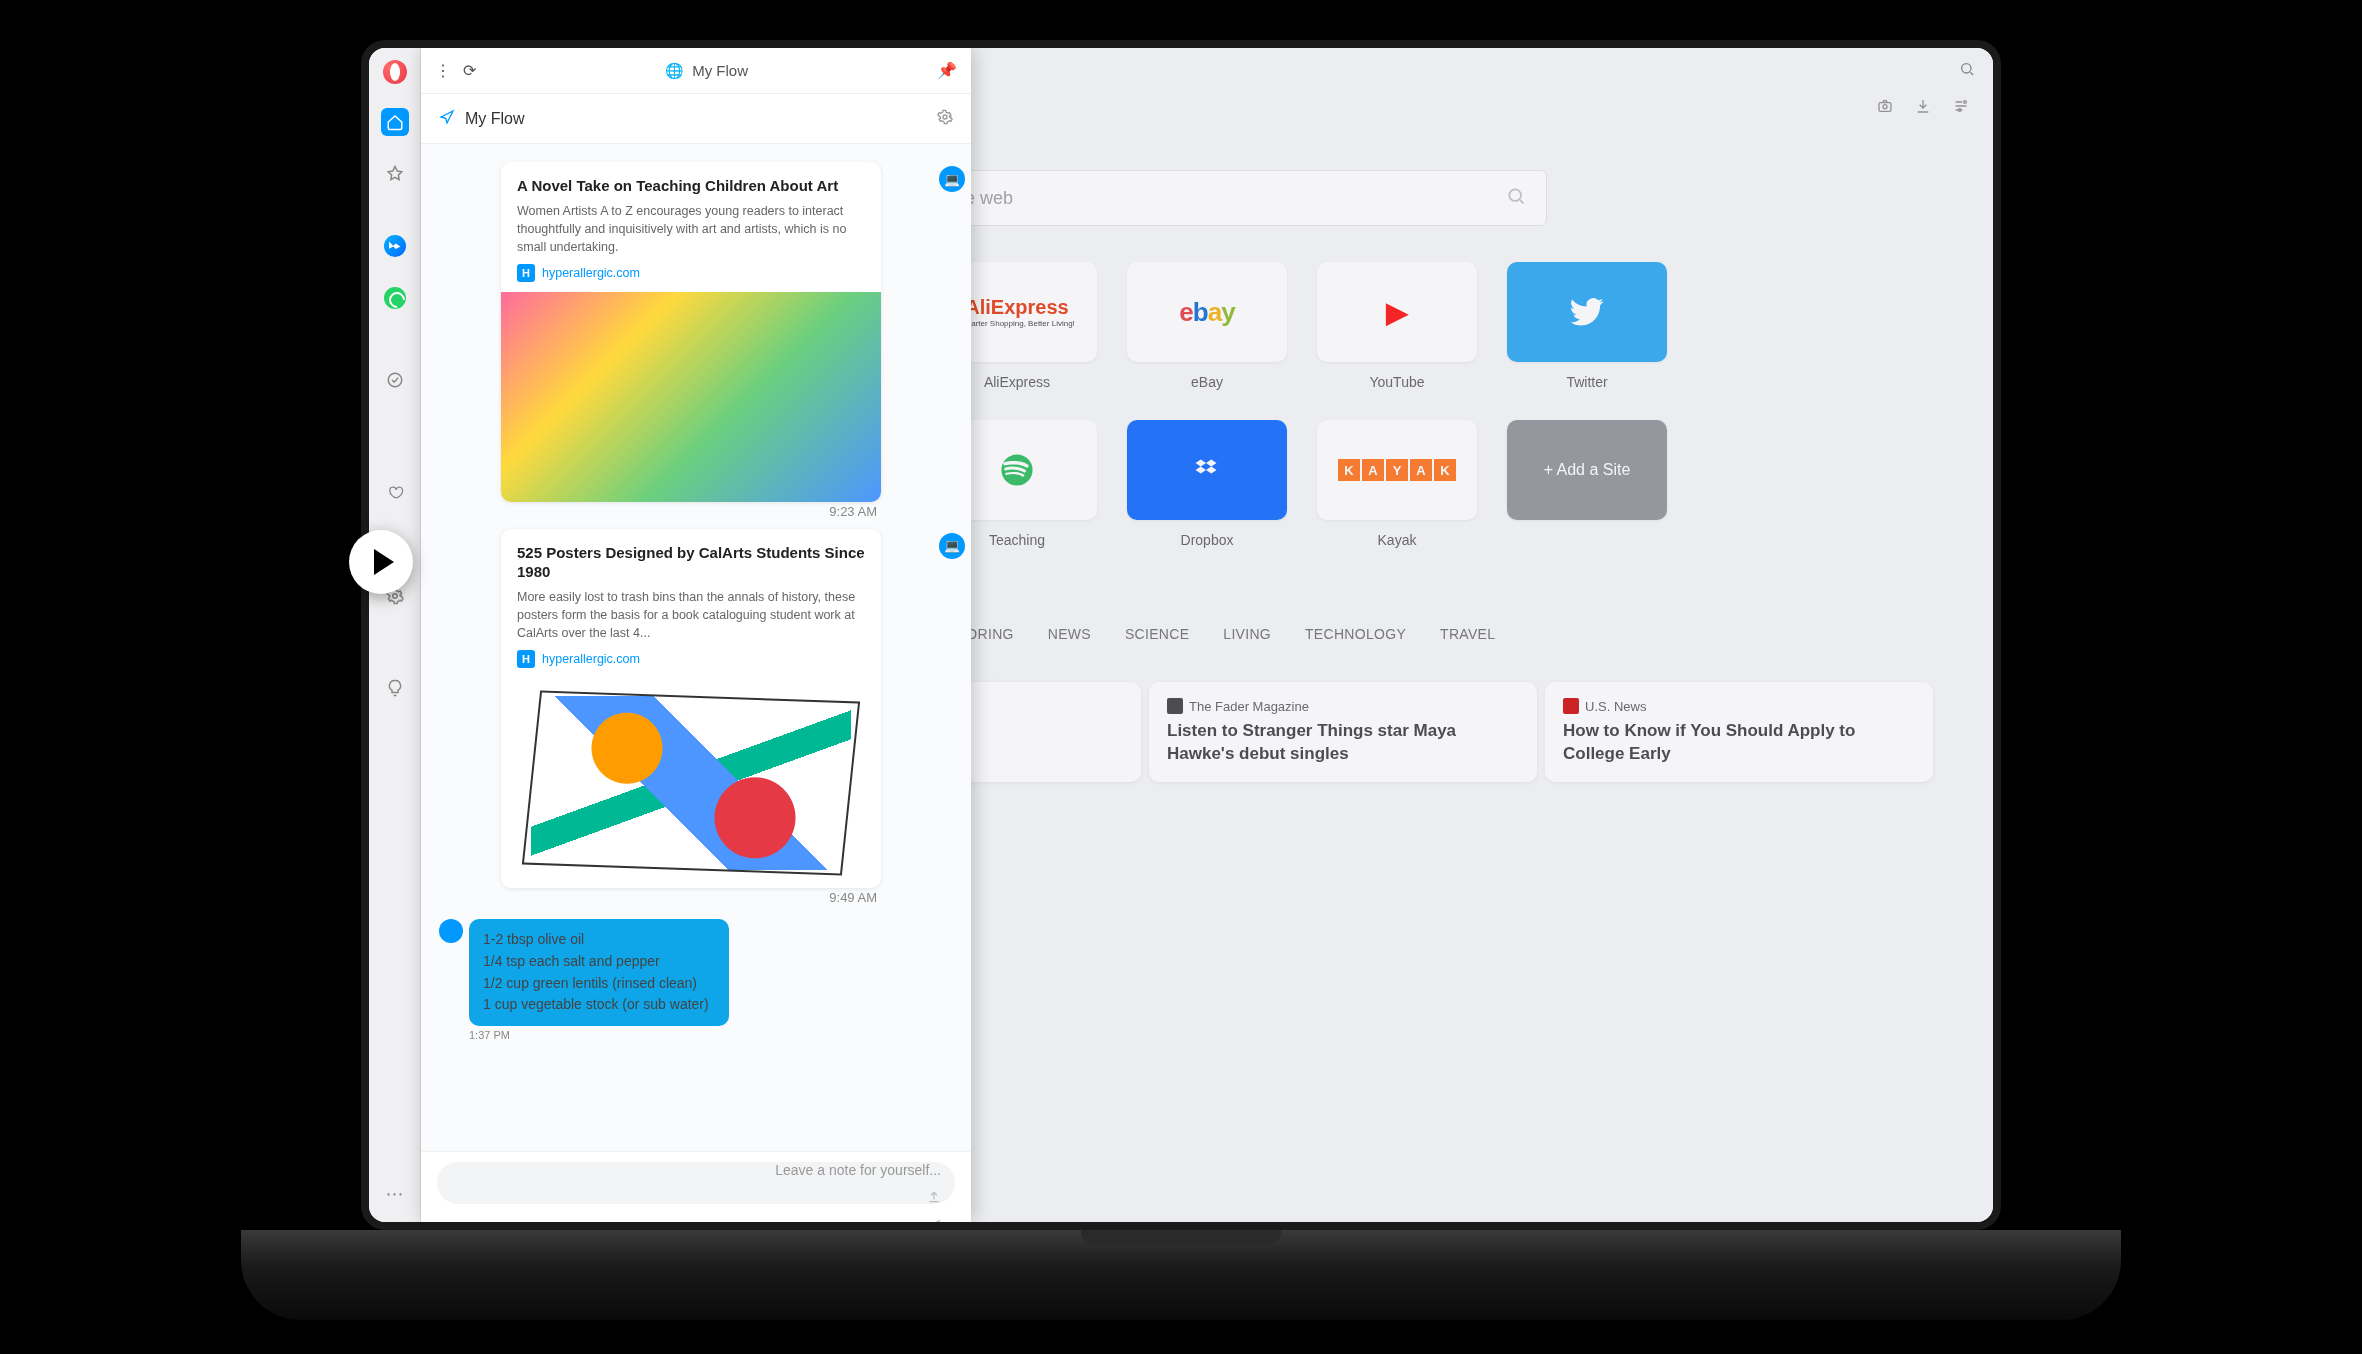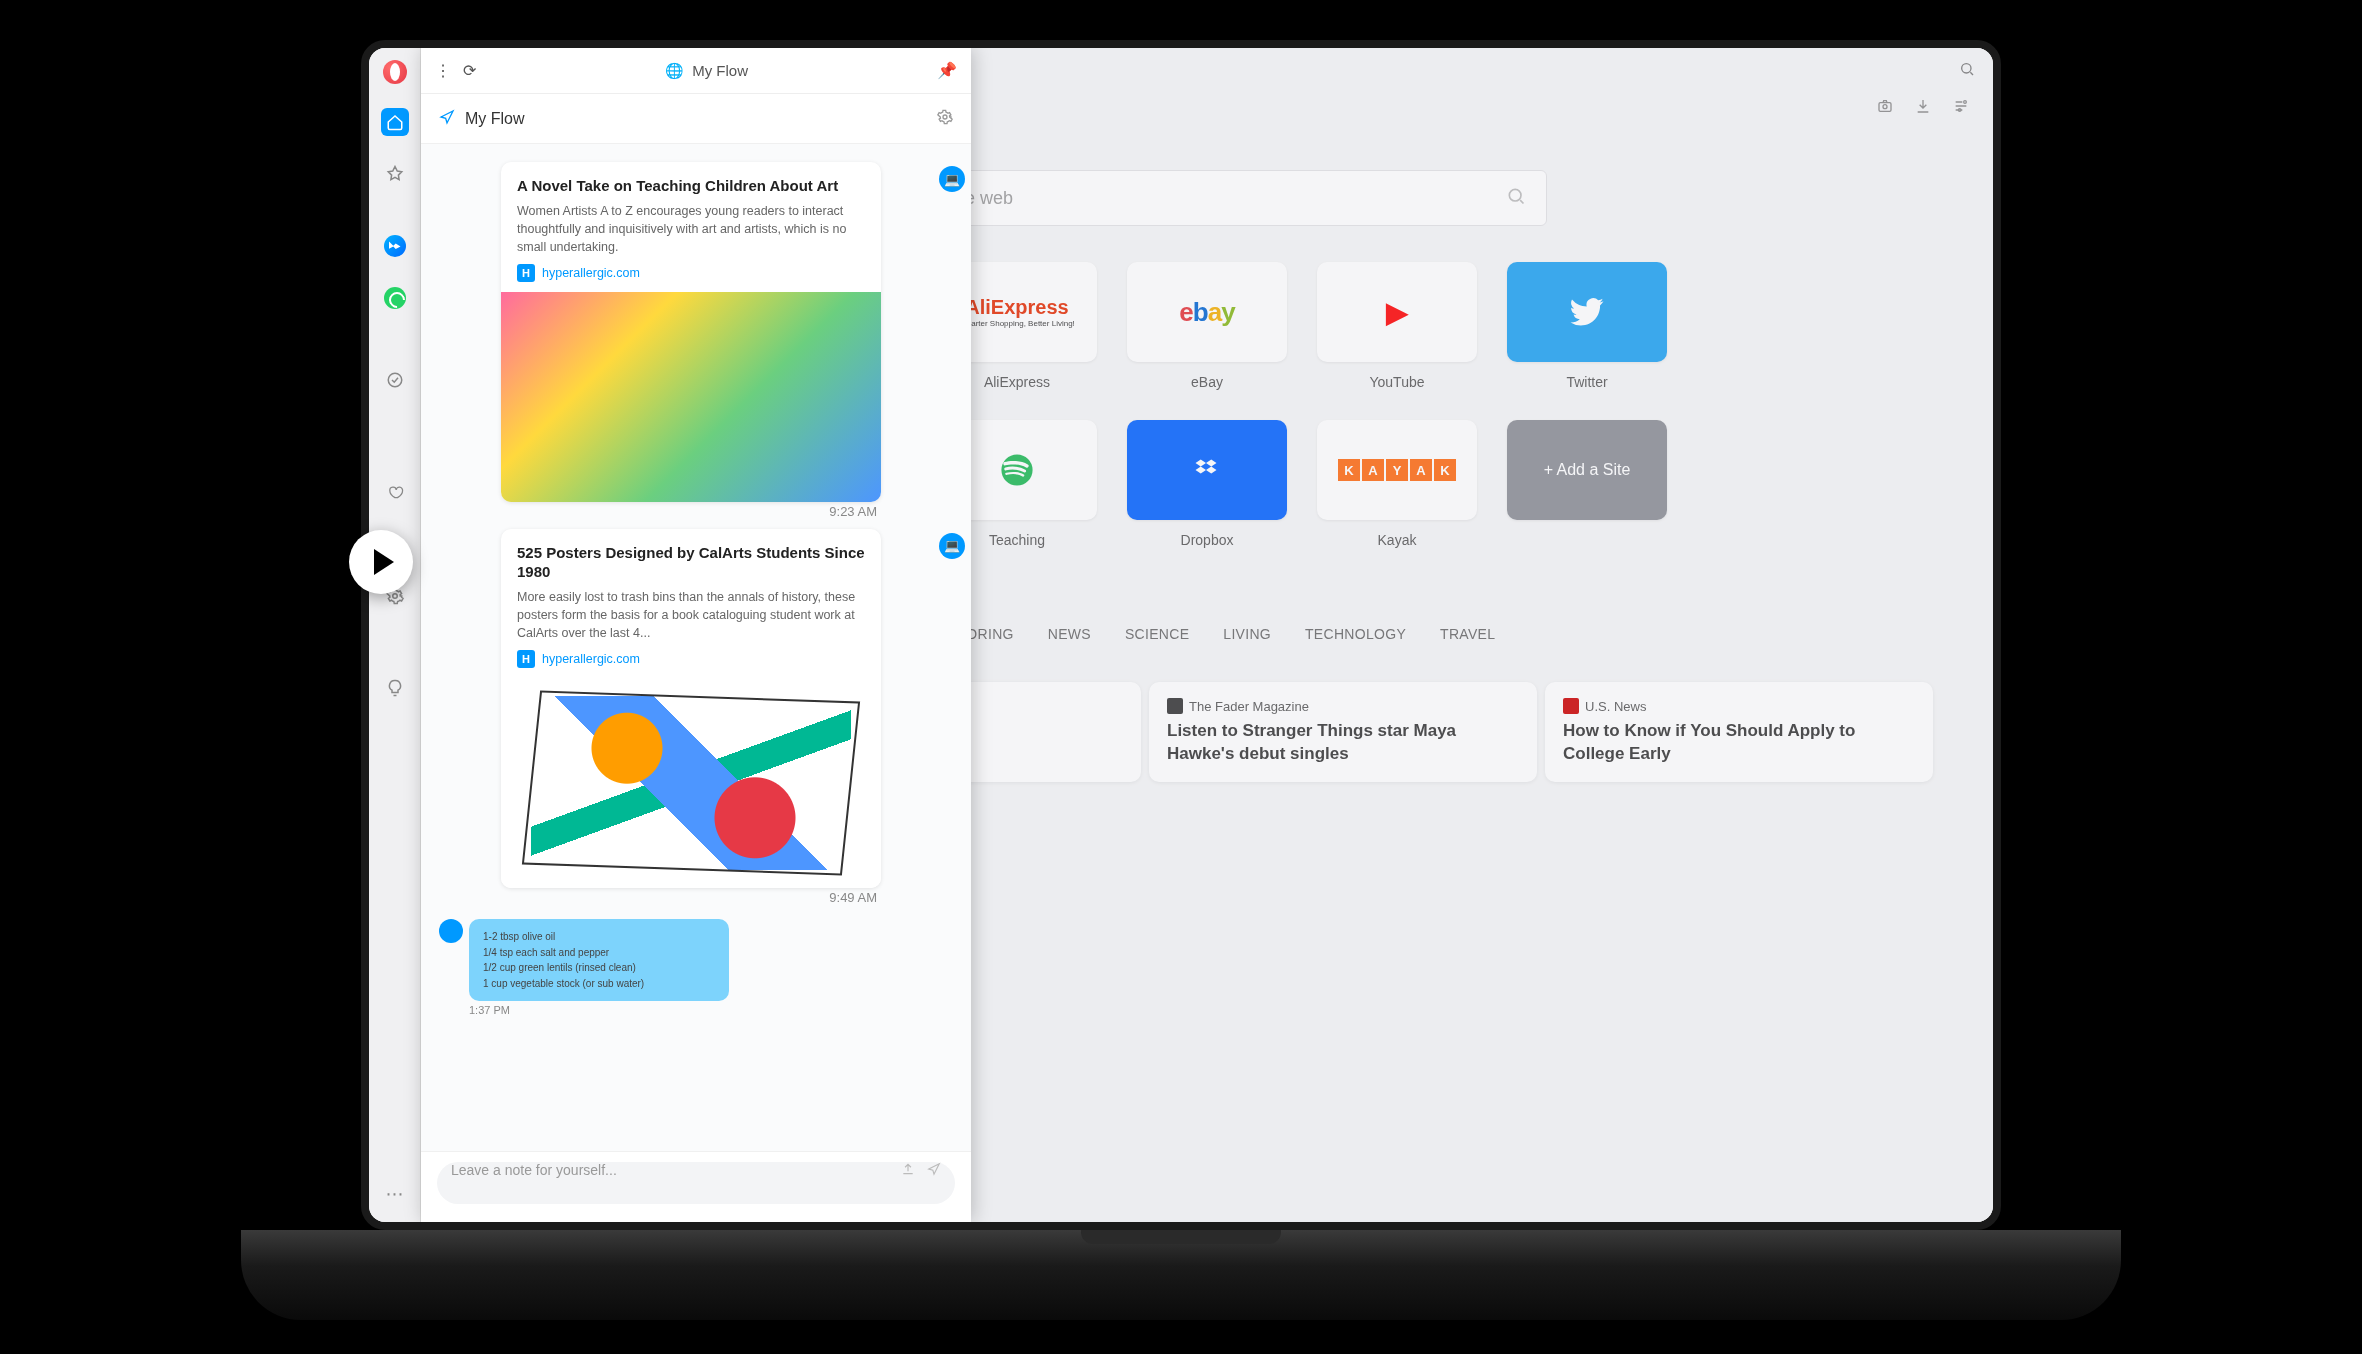--- a/index.html
+++ b/index.html
@@ -280,48 +280,49 @@
   background:#0099ff;
   border-radius:50%;
   display:flex;
   align-items:center;
   justify-content:center;
   color:#fff;
   font-size:13px;
 }
 .note-wrap { position:relative; margin-top:14px; margin-right:140px;}
 .note-bubble {
-  background:#7dd3fc;
+  background:#0ea5e9;
   border-radius:10px;
   padding:10px 14px;
-  font-size:10px;
+  font-size:14px;
   color:#444;
   line-height:1.55;
   margin-left:28px;
   width:260px;
 }
 .note-dot {
   position:absolute; left:-2px; top:0;
   width:24px; height:24px; background:#0099ff; border-radius:50%;
 }
 .note-time { font-size:11px; color:#888; margin-left:28px; margin-top:3px;}
 .flow-input-row {
   padding: 10px 16px 18px;
   border-top:1px solid #f0f0f0;
 }
 .flow-input {
   background:#f3f4f6;
   border-radius:22px;
   height:42px;
   display:flex;
-  align-items:flex-start;
+  align-items:flex-end;
   padding:0 14px;
   color:#999;
   font-size:14px;
   gap:12px;
+  flex-direction:column;
 }
 .flow-input .ph { flex:1; }
 
 
 .play-btn {
   position:absolute;
   left: 108px;
   top: 490px;
   width: 64px;
   height: 64px;

